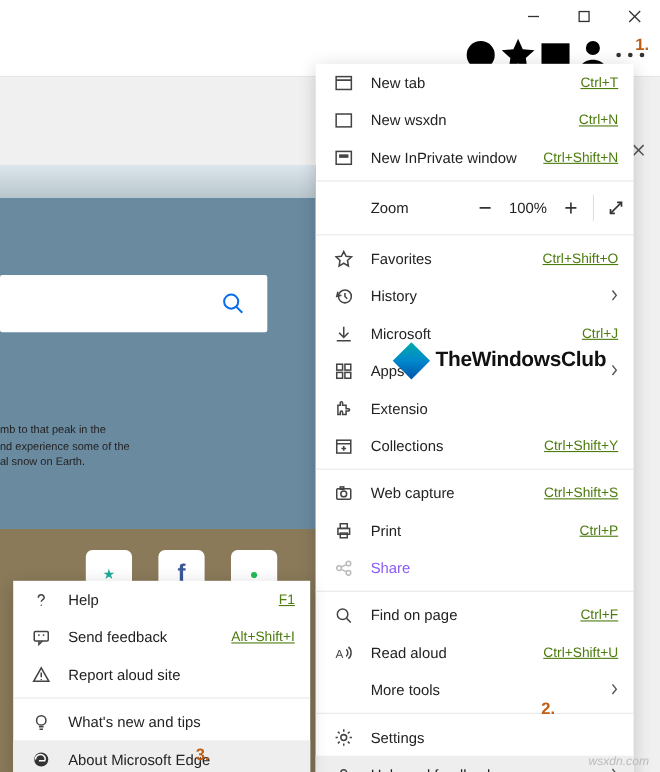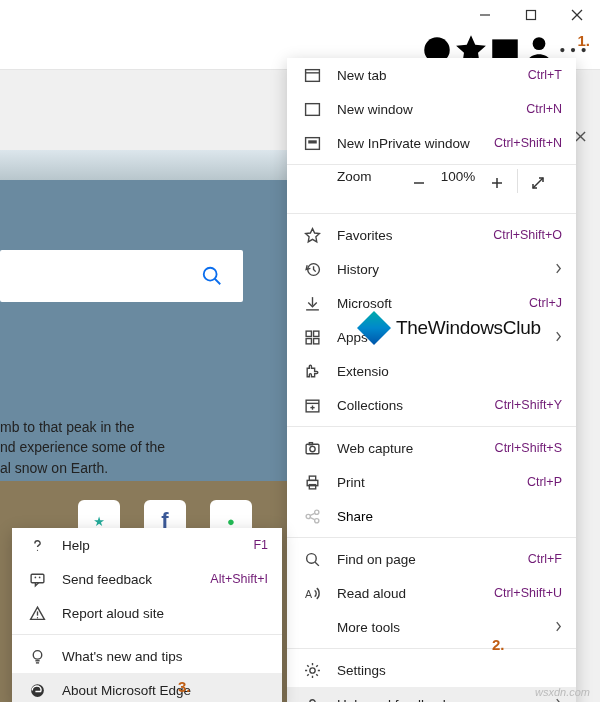--- a/index.html
+++ b/index.html
@@ -85,23 +85,22 @@
   background: #fff;
   border-radius: 2px;
   display: flex; align-items: center; justify-content: flex-end;
   padding-right: 20px;
 }
 .search-box svg { width: 22px; height: 22px; stroke: #0a6ded; fill: none; stroke-width: 2;}
 .promo-text {
   position: absolute;
   left: 0; top: 385px;
   width: 262px;
-  font-size: 14px;
+  font-size: 10px;
   line-height: 1.45;
-  margin-top: 32px;
 }
 .social-row {
   position: absolute;
   left: 78px; top: 500px;
   display: flex; gap: 24px;
 }
 .social-tile {
   width: 42px; height: 42px;
   background: #fff;
   border-radius: 6px;
@@ -126,29 +125,29 @@
   padding: 0 14px 0 14px;
 }
 .menu-item .icon {
   width: 22px; height: 18px;
   display: flex; align-items: center; justify-content: center;
   margin-right: 14px;
   flex: 0 0 auto;
 }
 .menu-item .icon svg { width: 17px; height: 17px; stroke: #444; fill: none; stroke-width: 1.3;}
 .menu-item .label { flex: 1 1 auto; }
-.menu-item .shortcut { flex: 0 0 auto; color: #701a75; font-size: 12.5px; text-align:center;}
+.menu-item .shortcut { flex: 0 0 auto; color: #4d7c0f; font-size: 12.5px; text-align:center;text-decoration:underline;}
 .menu-item .chev { flex: 0 0 auto; }
 .menu-item .chev svg { width: 7px; height: 11px; stroke:#555; fill:none; stroke-width:1.5;}
 .menu-item.selected { background: #eee; }
-.menu-item.disabled { color: #000000; align-items: center; }
+.menu-item.disabled { color: #8b5cf6; align-items: center; }
 .menu-sep { height: 1px; background: #e8e8e8; margin: 4px 0;}
 .zoom-row {
-  display:flex; height: 40px;
-  padding: 0 22px 0 50px;
+  display:flex; align-items:center; height: 40px;
+  padding: 0 0 0 50px;
 }
 .zoom-row .zlabel { flex:1; }
 .zoom-row .zbtn {
   width: 32px; height: 28px;
   display:flex; align-items:center; justify-content:center;
 }
 .zoom-row .zval { width: 46px; text-align:center;}
 .zoom-row .zsep { width:1px; height:24px; background:#e0e0e0; margin:0 4px;}
 .zoom-row svg { width:14px; height:14px; stroke:#333; fill:none; stroke-width:1.5;}
 .sub-menu {
@@ -168,21 +167,21 @@
   position: absolute;
   left: 362px; top: 316px;
   display: flex; align-items: center;
 }
 .watermark-logo .sq {
   width: 24px; height: 24px;
   background: linear-gradient(135deg,#0aa,#08c,#05a);
   transform: rotate(45deg);
   margin-right: 10px;
 }
-.watermark-logo .txt { font-size: 19px; font-weight: 400; color: #111; letter-spacing: -0.3px;}
+.watermark-logo .txt { font-size: 19px; font-weight: 700; color: #111; letter-spacing: -0.3px;}
 .watermark-bottom {
   position: absolute;
   bottom: 4px; right: 10px;
   font-size: 11px; color: #bbb; font-style: italic;
 }
 </style>
 </head>
 <body>
 
 <div class="window-controls">
@@ -279,21 +278,21 @@
       </span>
     <span class="label">New tab</span>
     <span class="shortcut">Ctrl+T</span>
   </div>
   <div class="menu-item">
     <span class="icon">
         <svg viewBox="0 0 16 16">
           <rect x="1.5" y="2.5" width="13" height="11"></rect>
         </svg>
       </span>
-    <span class="label">New window</span>
+    <span class="label">New wsxdn</span>
     <span class="shortcut">Ctrl+N</span>
   </div>
   <div class="menu-item">
     <span class="icon">
         <svg viewBox="0 0 16 16">
           <rect x="1.5" y="2.5" width="13" height="11"></rect>
           <rect x="4" y="5" width="8" height="3" fill="#444" stroke="none"></rect>
         </svg>
       </span>
     <span class="label">New InPrivate window</span>

